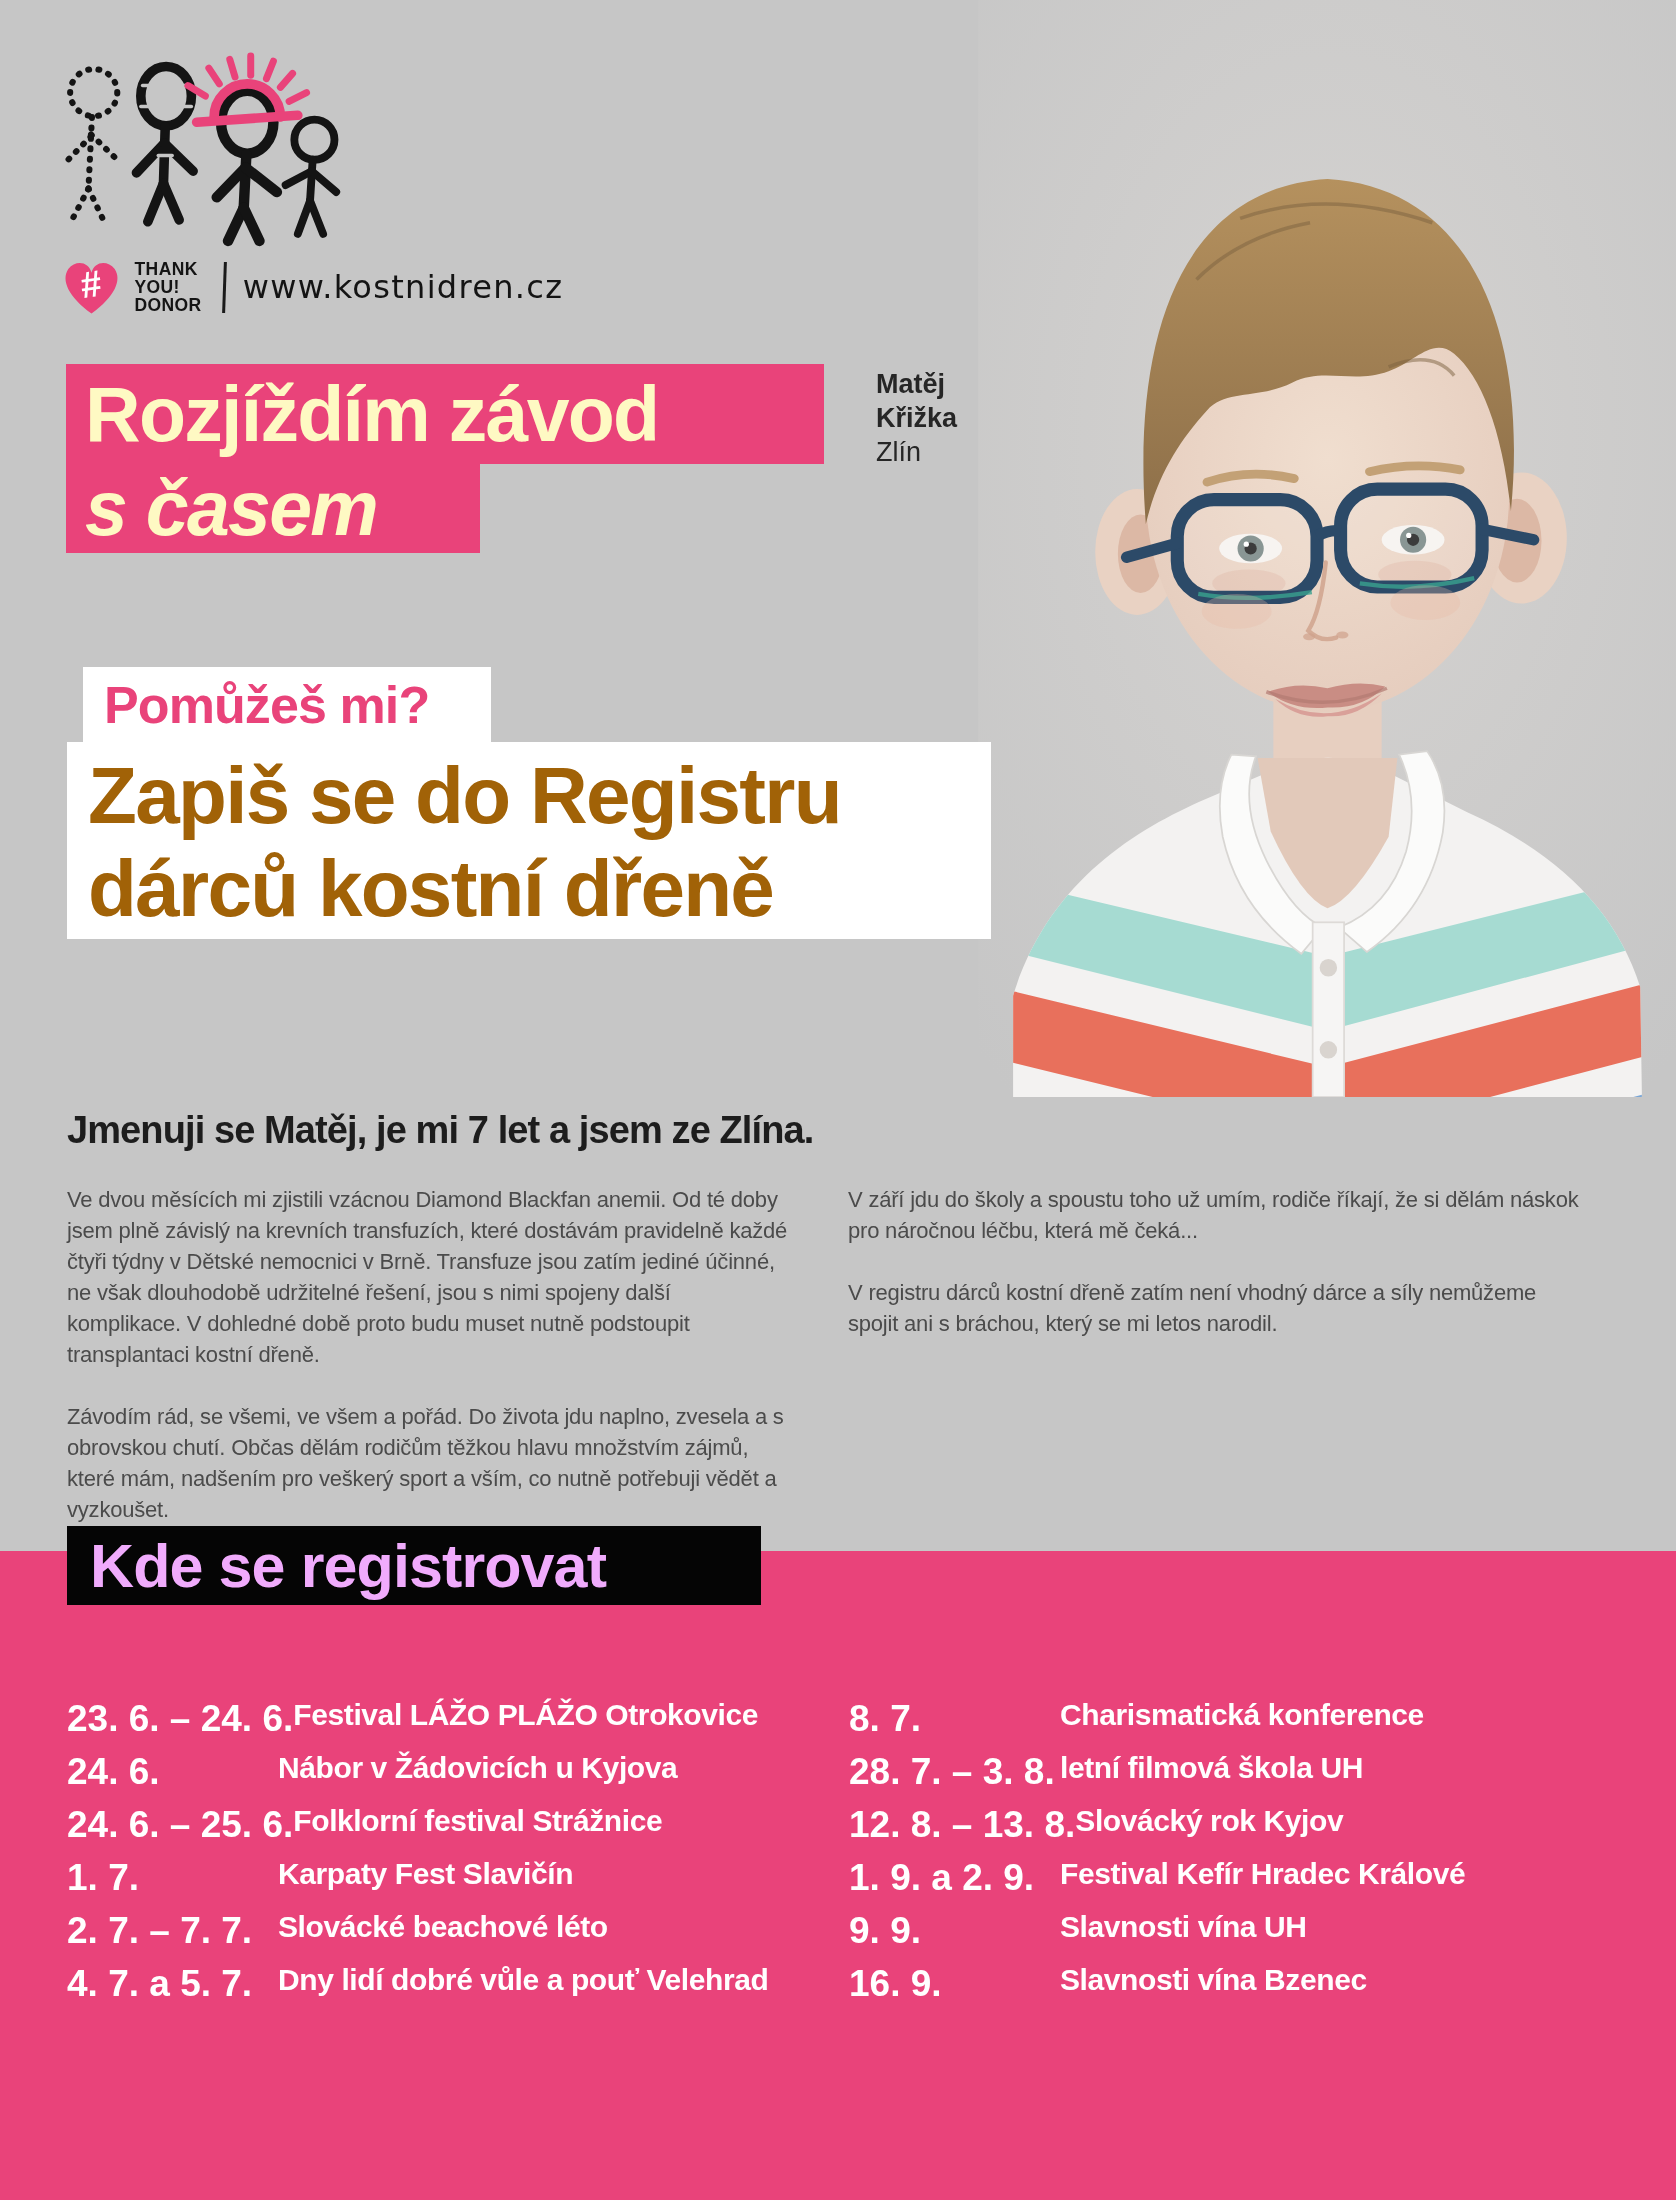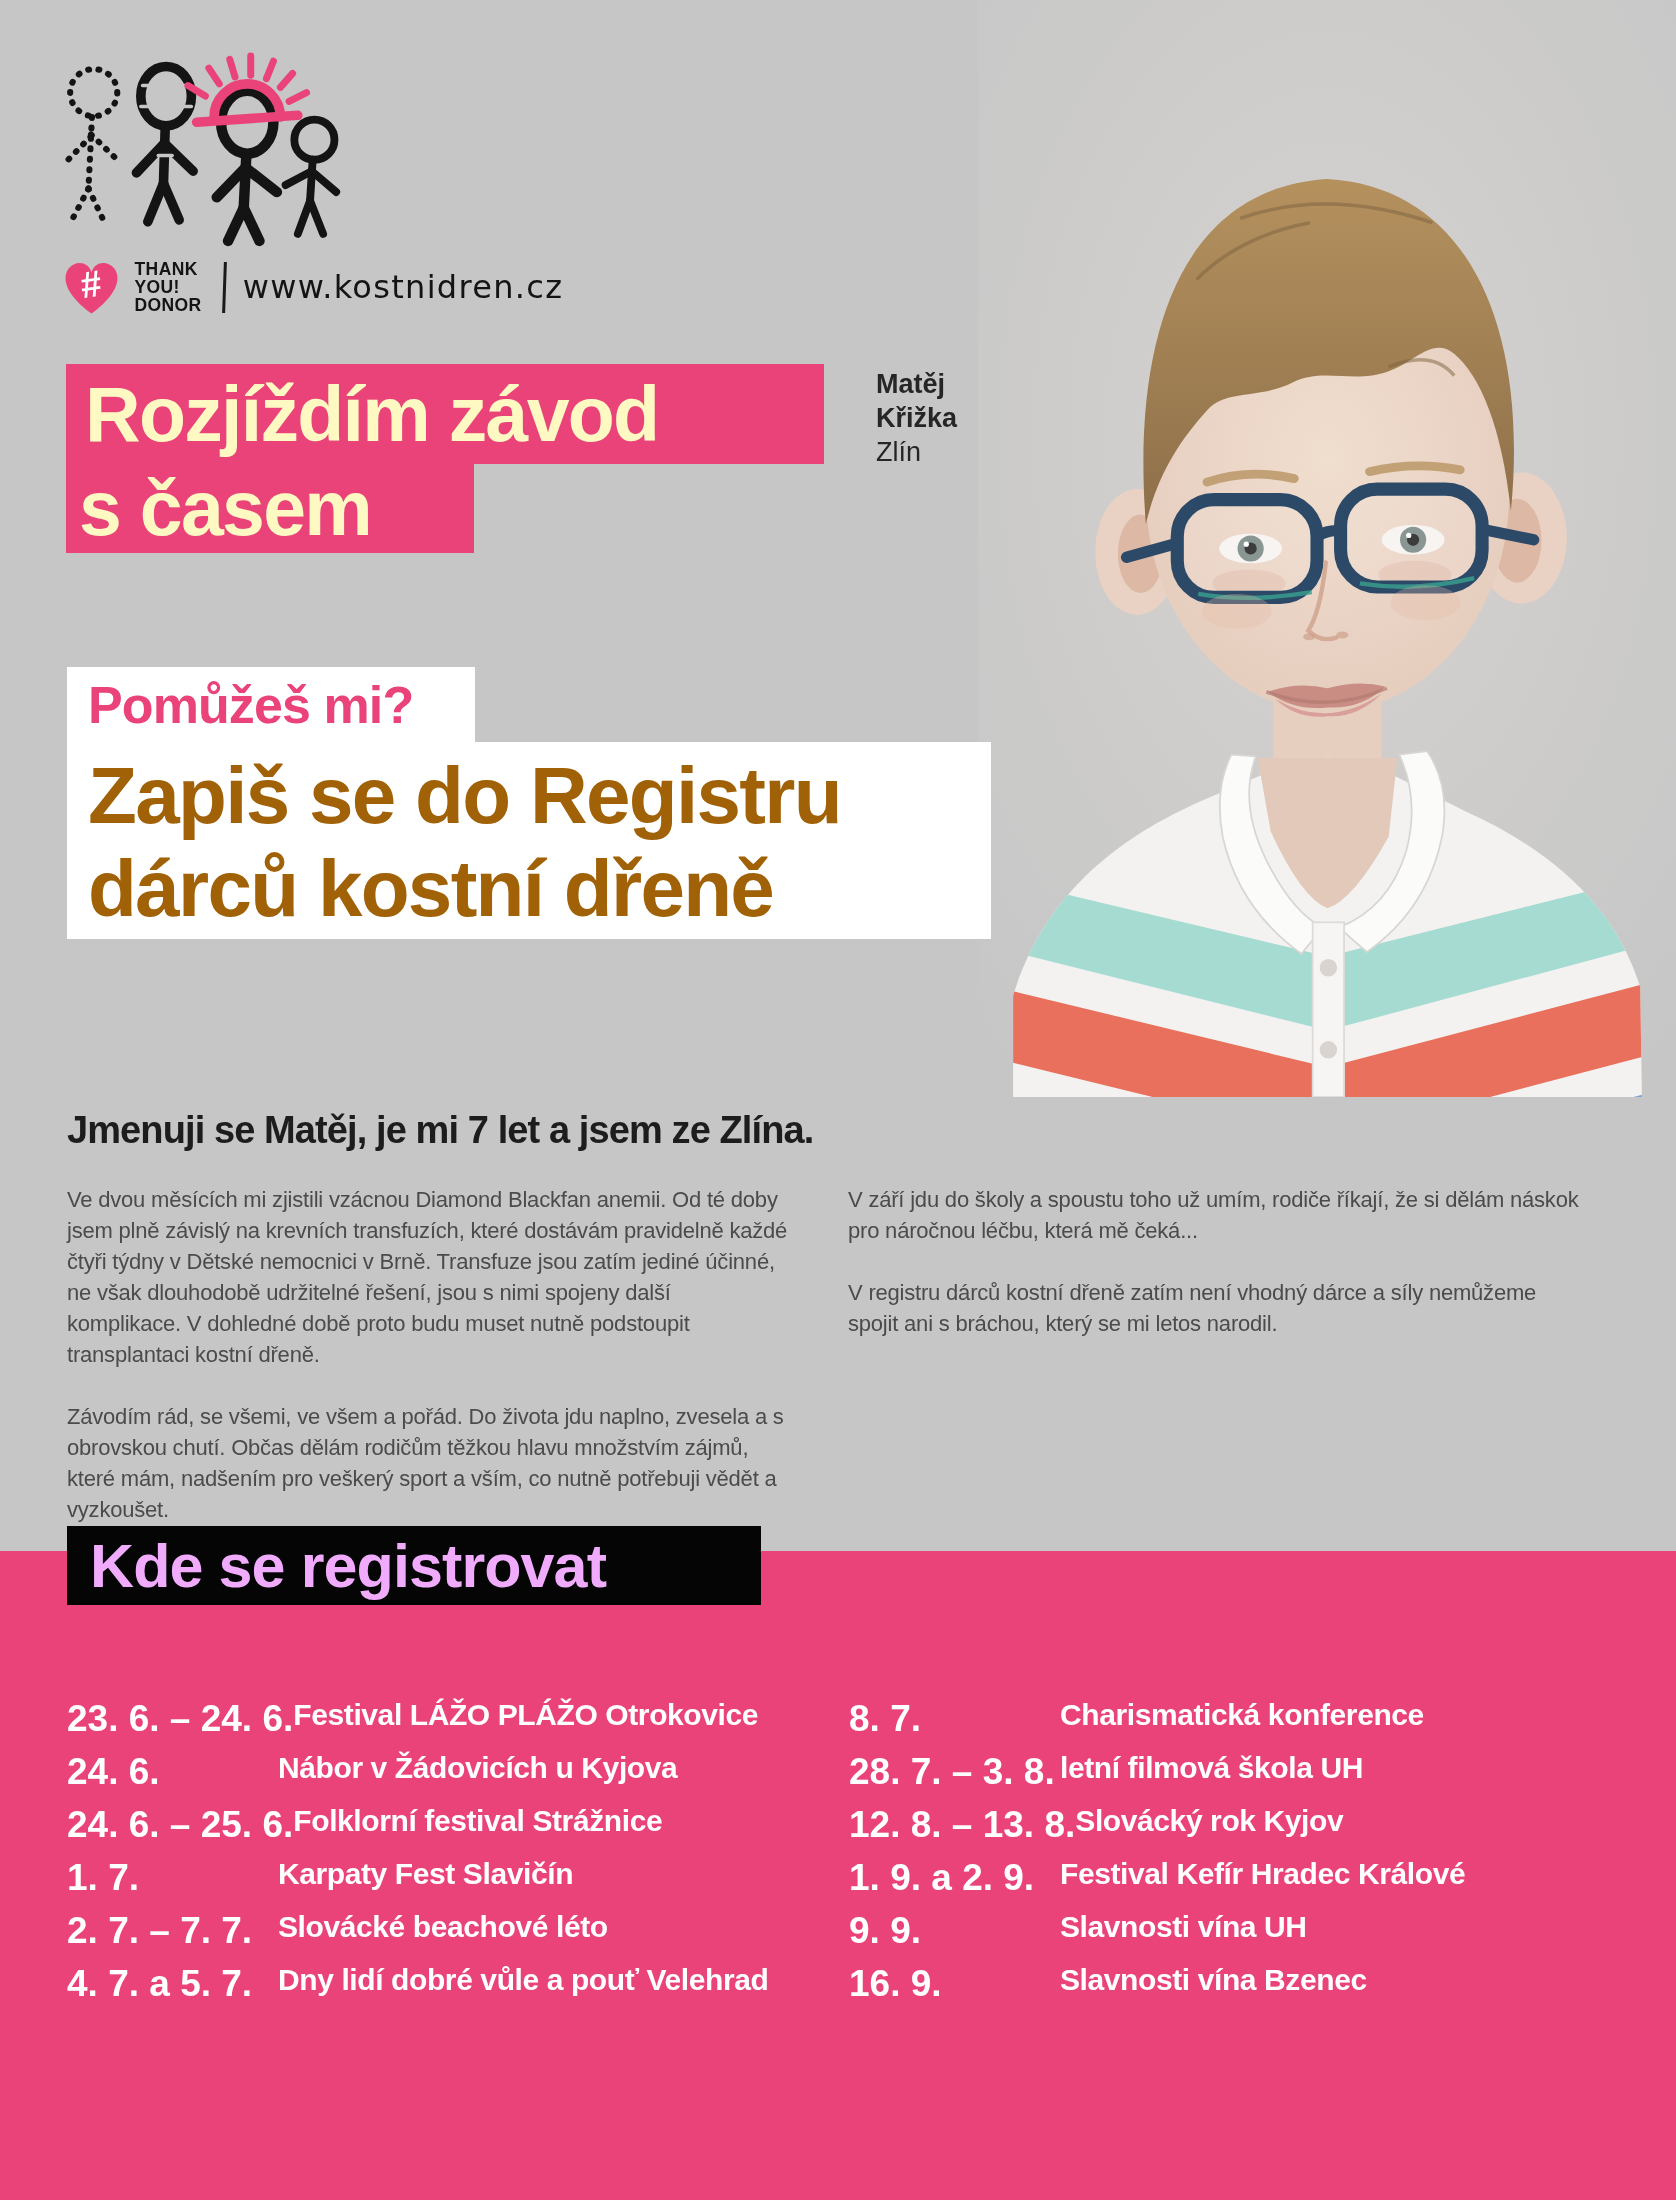--- a/index.html
+++ b/index.html
@@ -14,26 +14,26 @@
   .logo-figures{position:absolute;left:48px;top:42px;width:306px;height:205px;}
   .logo-row{position:absolute;left:59px;top:253px;height:68px;display:flex;align-items:center;}
   .heart-badge{position:relative;width:65px;height:61px;flex:0 0 auto;}
   .thankyou{margin-left:10.5px;font-size:17.5px;line-height:18.3px;font-weight:800;color:#141414;letter-spacing:0.4px;}
   .logo-divider{width:2.6px;height:51px;background:#1a1a1a;margin:0 17.5px 0 21px;transform:rotate(2deg);}
   .logo-url{font-size:32px;color:#141414;font-weight:500;letter-spacing:1.3px;font-family:"DejaVu Sans",sans-serif;}
   
   .title-block{position:absolute;background:#e9437a;color:#fef9c3;font-weight:700;
     display:flex;align-items:center;letter-spacing:-1.7px;}
   .title-line1{left:66px;top:364px;width:739px;height:100px;font-size:77px;padding-left:19px;}
-  .title-line2{left:66px;top:464px;width:395px;height:89px;font-size:77px;padding-left:13px;}
+  .title-line2{left:66px;top:464px;width:395px;height:89px;font-size:77px;padding-left:19px;font-style:italic;}
   
   .person-label{position:absolute;left:876px;top:367px;color:#262626;font-size:27px;line-height:34px;}
   .person-label .bold{font-weight:700;}
   
-  .q-box{position:absolute;left:67px;top:667px;width:408px;height:75px;background:#fff;
+  .q-box{position:absolute;left:83px;top:667px;width:408px;height:75px;background:#fff;
     color:#e9437a;font-weight:700;font-size:52px;display:flex;align-items:center;
     padding-left:21px;box-sizing:border-box;letter-spacing:-0.9px;}
   .cta-box{position:absolute;left:67px;top:742px;width:924px;height:197px;background:#fff;
     color:#a16207;font-weight:700;font-size:80px;line-height:93px;
     padding:7px 0 0 21px;box-sizing:border-box;letter-spacing:-1.7px;}
   
   .story-heading{position:absolute;left:67px;top:1109px;font-size:38px;font-weight:700;color:#1d1d1d;letter-spacing:-0.9px;}
   .story-cols{position:absolute;left:67px;top:1184px;width:1520px;display:flex;}
   .story-col{color:#4b4b4b;font-size:22px;line-height:31px;letter-spacing:-0.2px;}
   .story-col.left{width:723px;margin-right:58px;}

